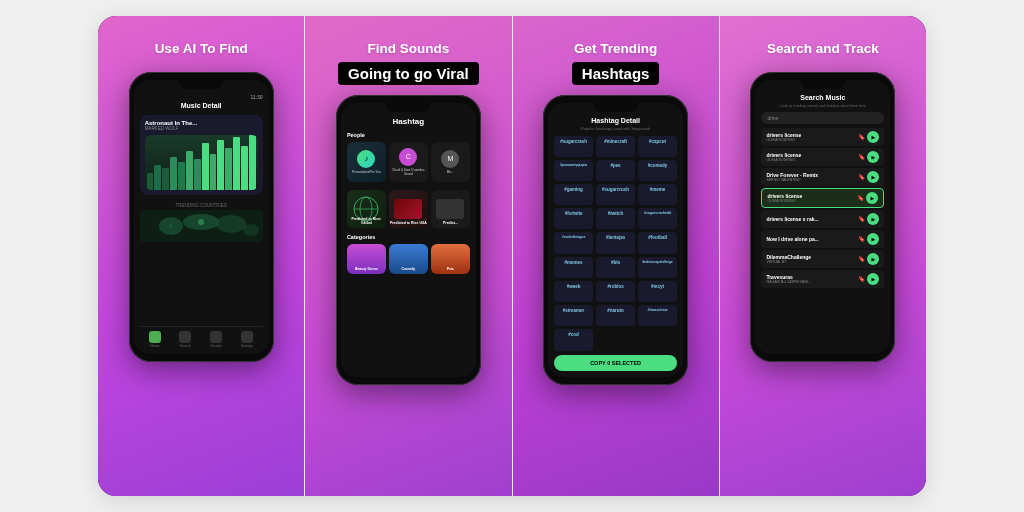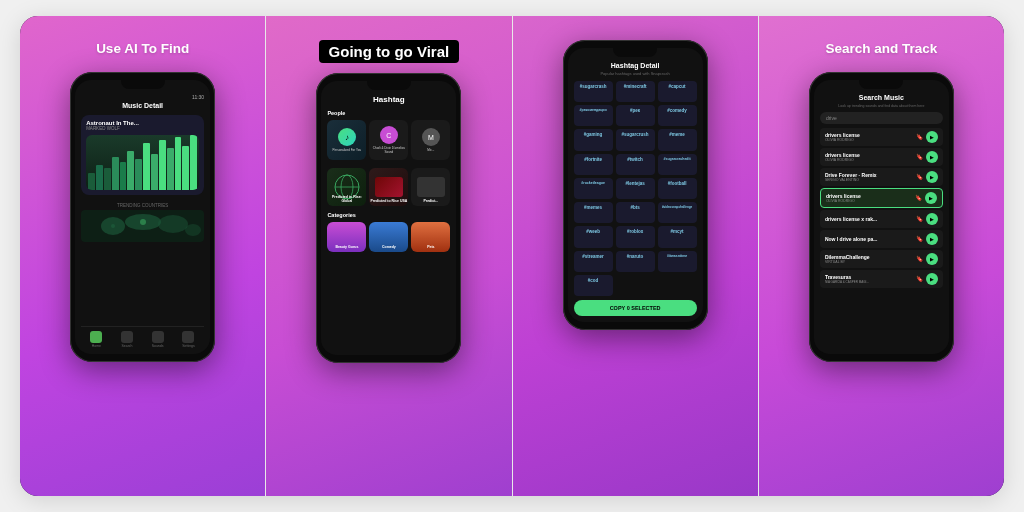--- a/index.html
+++ b/index.html
@@ -7,21 +7,21 @@
       width: 1024px;
       height: 512px;
       background: #f0f0f0;
       font-family: -apple-system, BlinkMacSystemFont, 'Segoe UI', sans-serif;
       display: flex;
       align-items: center;
       justify-content: center;
       overflow: hidden;
     }
     .outer-container {
-      width: 984px;
+      width: 828px;
       height: 480px;
       background: #0f172a;
       border-radius: 18px;
       display: flex;
       overflow: hidden;
       box-shadow: 0 4px 24px rgba(0,0,0,0.13);
     }
     .panel {
       flex: 1;
       display: flex;
@@ -489,20 +489,21 @@
               </div>
             </div>
           </div>
         </div>
       </div>
     </div>
   </div>
 
   <div class="panel panel-2">
     <div class="panel-heading">
+      <div class="subtitle">Find Sounds</div>
       <div class="main-title">Going to go Viral</div>
     </div>
     <div class="phone-mockup">
       <div class="phone-outer">
         <div class="phone-notch"></div>
         <div class="phone-screen">
           <div class="screen2">
             <div class="screen2-title">Hashtag</div>
             <div class="section-label">People</div>
             <div class="people-row">
@@ -549,20 +550,24 @@
                 <span class="cat-label">Pets</span>
               </div>
             </div>
           </div>
         </div>
       </div>
     </div>
   </div>
 
   <div class="panel panel-3">
+    <div class="panel-heading">
+      <div class="subtitle">Get Trending</div>
+      <div class="main-title">Hashtags</div>
+    </div>
     <div class="phone-mockup">
       <div class="phone-outer">
         <div class="phone-notch"></div>
         <div class="phone-screen">
           <div class="screen3">
             <div class="screen3-title">Hashtag Detail</div>
             <div class="screen3-sub">Popular hashtags used with Snapcrash</div>
             <div class="hashtag-grid">
               <div class="hashtag-tag">#sugarcrash</div>
               <div class="hashtag-tag">#minecraft</div>

